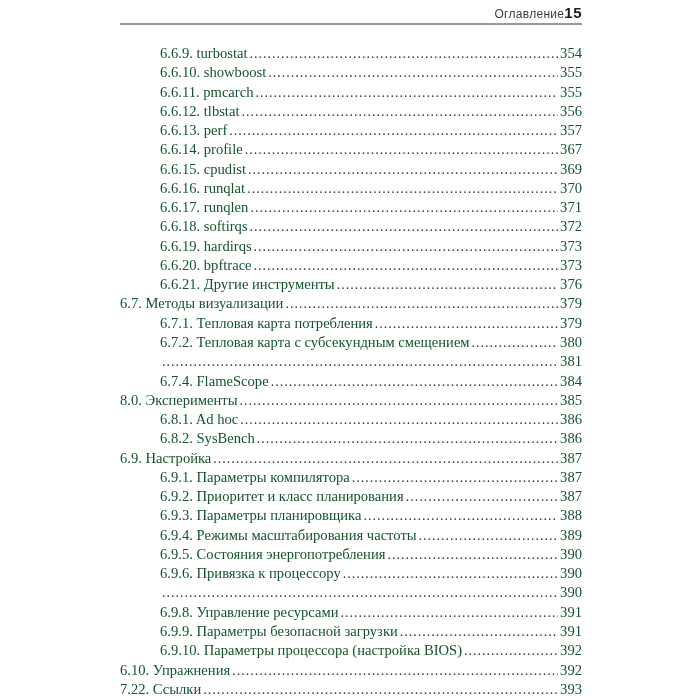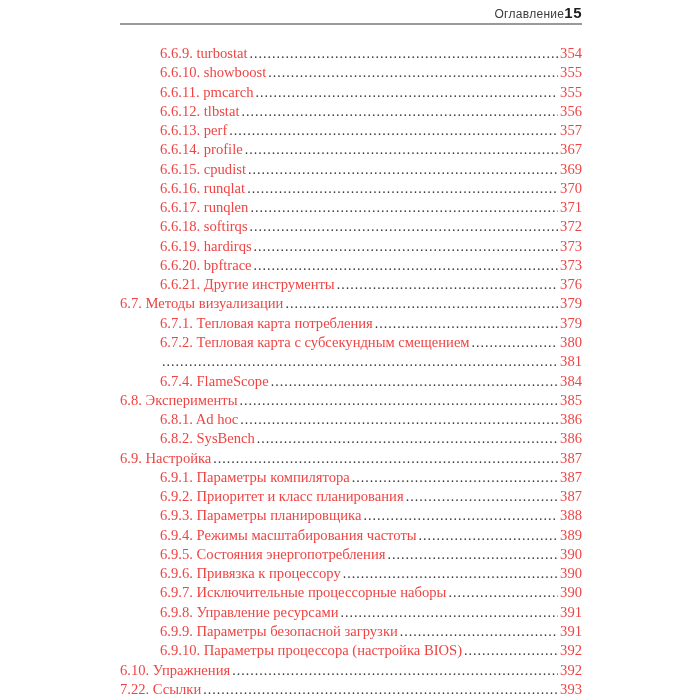--- a/index.html
+++ b/index.html
@@ -43,21 +43,21 @@
   }
   .rule {
     height: 2px;
     background: #9a9a9a;
     margin-top: 0px;
   }
   .toc {
     margin-top: 20px;
     font-family: "Liberation Serif", "DejaVu Serif", serif;
     font-size: 14.6px;
-    color: #ef4444;
+    color: #14532d;
   }
   .row {
     display: flex;
     align-items: baseline;
     height: 19.27px;
     white-space: nowrap;
   }
   .row.lvl3 { padding-left: 40px; }
   .row.lvl2 { padding-left: 0; }
   .label {
@@ -175,21 +175,21 @@
         <div class="row lvl3">
           <span class="leader"></span>
           <span class="pagenum">381</span>
         </div>
         <div class="row lvl3">
           <span class="label">6.7.4. FlameScope</span>
           <span class="leader"></span>
           <span class="pagenum">384</span>
         </div>
         <div class="row lvl2">
-          <span class="label">6.8. Эксперименты</span>
+          <span class="label">8.0. Эксперименты</span>
           <span class="leader"></span>
           <span class="pagenum">385</span>
         </div>
         <div class="row lvl3">
           <span class="label">6.8.1. Ad hoc</span>
           <span class="leader"></span>
           <span class="pagenum">386</span>
         </div>
         <div class="row lvl3">
           <span class="label">6.8.2. SysBench</span>
@@ -225,21 +225,20 @@
           <span class="label">6.9.5. Состояния энергопотребления</span>
           <span class="leader"></span>
           <span class="pagenum">390</span>
         </div>
         <div class="row lvl3">
           <span class="label">6.9.6. Привязка к процессору</span>
           <span class="leader"></span>
           <span class="pagenum">390</span>
         </div>
         <div class="row lvl3">
-          <span class="label">6.9.7. Исключительные процессорные наборы</span>
           <span class="leader"></span>
           <span class="pagenum">390</span>
         </div>
         <div class="row lvl3">
           <span class="label">6.9.8. Управление ресурсами</span>
           <span class="leader"></span>
           <span class="pagenum">391</span>
         </div>
         <div class="row lvl3">
           <span class="label">6.9.9. Параметры безопасной загрузки</span>

